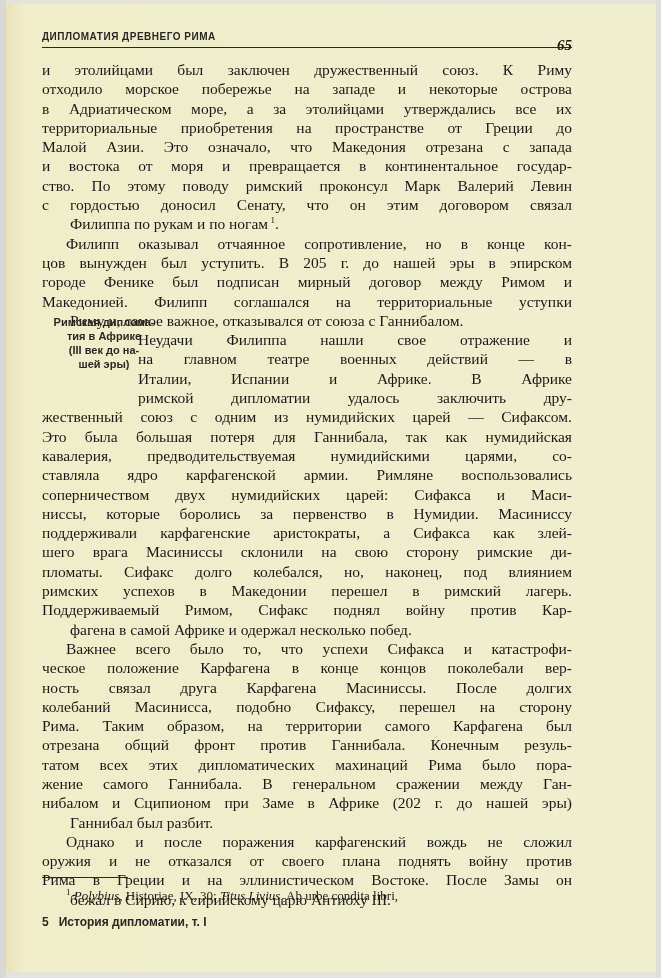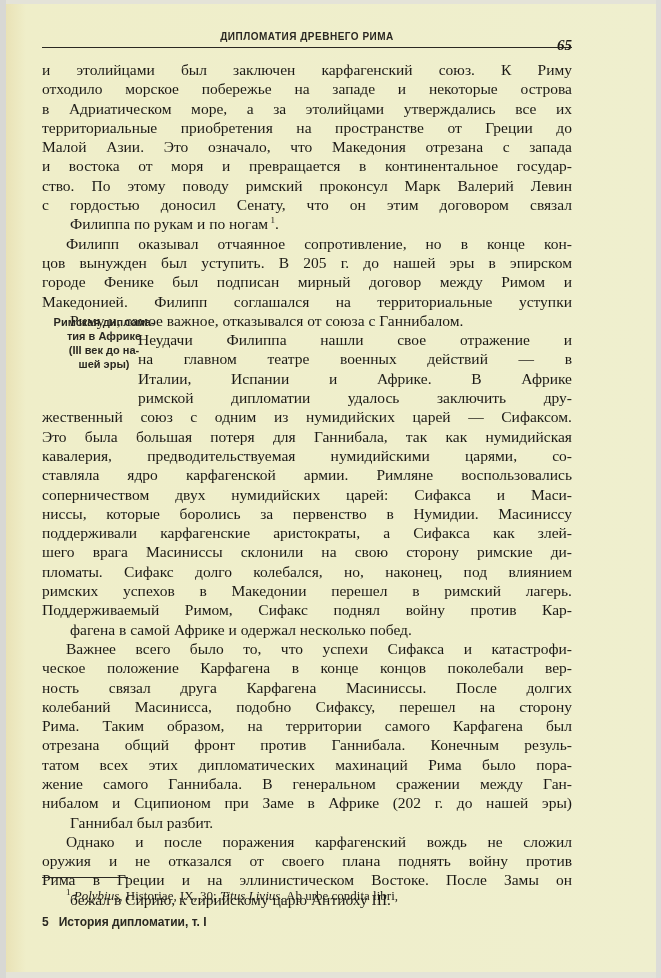--- a/index.html
+++ b/index.html
@@ -17,21 +17,21 @@
   .left-edge {
     position: absolute; left: 0; top: 0; width: 6px; height: 978px; background: #d8d8d4;
   }
   .right-edge {
     position: absolute; right: 0; top: 0; width: 5px; height: 978px; background: #dcdcd8;
   }
   .header {
     position: absolute; left: 42px; top: 22px; width: 530px; height: 20px;
   }
   .running-title {
-    position: absolute; left: 0; right: 0; top: 9px; text-align: center;
+    position: absolute; left: 0; right: 0; top: 9px; text-align: left;
     font-size: 10px; letter-spacing: 0.5px; font-weight: bold;
     font-family: "Liberation Sans", sans-serif; color: #2a2822;
   }
   .page-number {
     position: absolute; right: 0; top: 15px; font-size: 15px; font-style: italic; font-weight: bold;
   }
   .header-rule {
     position: absolute; left: 42px; top: 47px; width: 530px; height: 0;
     border-top: 1.5px solid #2a2822;
   }
@@ -69,21 +69,21 @@
 <div class="page"></div>
 <div class="right-edge"></div>
 
 <div class="header">
   <div class="running-title">ДИПЛОМАТИЯ ДРЕВНЕГО РИМА</div>
   <div class="page-number">65</div>
 </div>
 <div class="header-rule"></div>
 
 <div class="body-text" id="body-text">
-    <span class="line ">и этолийцами был заключен карфагенский союз. К Риму</span>
+    <span class="line ">и этолийцами был заключен дружественный союз. К Риму</span>
     <span class="line ">отходило морское побережье на западе и некоторые острова</span>
     <span class="line ">в Адриатическом море, а за этолийцами утверждались все их</span>
     <span class="line ">территориальные приобретения на пространстве от Греции до</span>
     <span class="line ">Малой Азии. Это означало, что Македония отрезана с запада</span>
     <span class="line ">и востока от моря и превращается в континентальное государ-</span>
     <span class="line ">ство. По этому поводу римский проконсул Марк Валерий Левин</span>
     <span class="line ">с гордостью доносил Сенату, что он этим договором связал</span>
     <span class="line  last">Филиппа по рукам и по ногам<sup> 1</sup>.</span>
     <span class="line  indent">Филипп оказывал отчаянное сопротивление, но в конце кон-</span>
     <span class="line ">цов вынужден был уступить. В 205 г. до нашей эры в эпирском</span>

